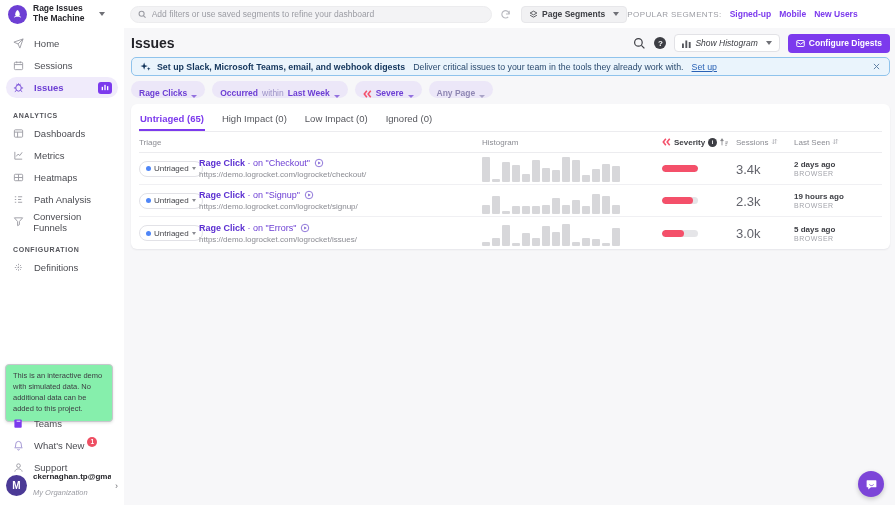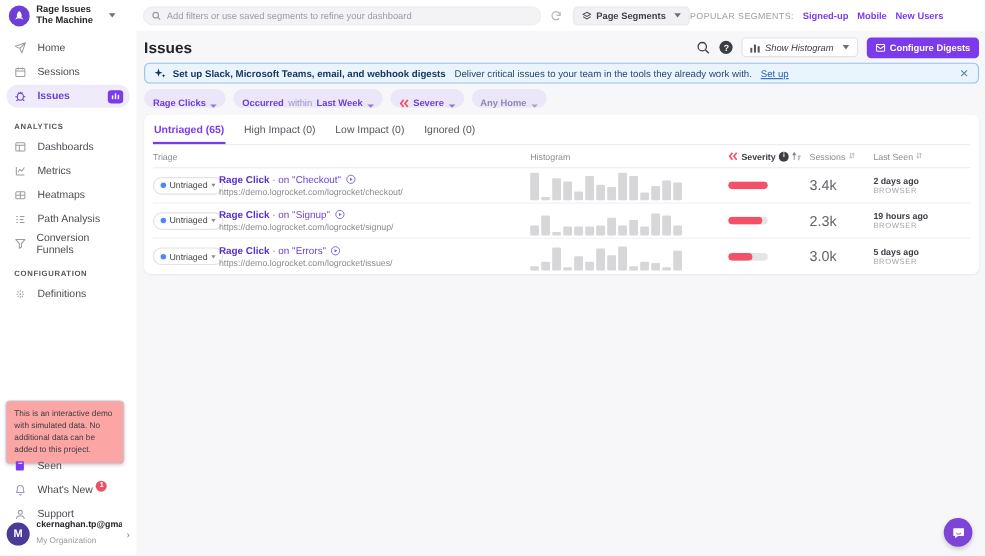--- a/index.html
+++ b/index.html
@@ -21,28 +21,28 @@
   .popular-label { font-size:8px; color:#9b9ca3; letter-spacing:.4px; }
   .popular a { font-size:8.5px; font-weight:bold; color:#7c3aed; text-decoration:none; cursor:pointer; }
 
   
   .sidebar { position:absolute; top:28px; left:0; width:124px; bottom:0; background:#fff; z-index:4; }
   .side-item { display:flex; align-items:center; height:21px; margin:1px 6px; padding:0 6px; border-radius:11px; font-size:9.5px; color:#4b4c52; cursor:pointer; }
   .side-item .icn { width:13px; display:flex; justify-content:center; margin-right:9px; }
   .side-item.active { background:#f0ebfb; color:#6d3fd4; font-weight:bold; }
   .side-badge { margin-left:auto; width:14px; height:12px; background:#7c3aed; border-radius:3px; display:flex; align-items:center; justify-content:center; }
   .side-section { font-size:7px; font-weight:bold; letter-spacing:.6px; color:#55565c; margin:14px 0 4px 13px; }
-  .demo-note { position:absolute; left:5px; top:336px; width:108px; background:#fca5a5; border:1px solid #c7c7cd; border-radius:4px; box-shadow:0 1px 3px rgba(0,0,0,.12); padding:6px 7px; font-size:7.5px; line-height:1.45; color:#3c3d42; }
+  .demo-note { position:absolute; left:5px; top:336px; width:108px; background:#86efac; border:1px solid #c7c7cd; border-radius:4px; box-shadow:0 1px 3px rgba(0,0,0,.12); padding:6px 7px; font-size:7.5px; line-height:1.45; color:#3c3d42; }
   .side-bottom { position:absolute; left:0; bottom:26px; width:124px; }
   .badge-red { display:inline-flex; align-items:center; justify-content:center; width:10px; height:10px; background:#ee4f63; color:#fff; border-radius:50%; font-size:6.5px; font-weight:bold; margin-left:3px; transform:translateY(-4px); }
   .account { position:absolute; left:0; bottom:2px; width:124px; display:flex; align-items:center; padding:4px 6px; cursor:pointer; }
   .avatar { width:21px; height:21px; border-radius:50%; background:#4b3a96; color:#fff; font-size:10px; font-weight:bold; display:flex; align-items:center; justify-content:center; flex:0 0 21px; }
   .acct-text { margin-left:6px; overflow:hidden; }
   .acct-email { font-size:8px; font-weight:bold; color:#26262b; white-space:nowrap; }
-  .acct-org { font-size:7.5px; color:#9b9ca3; }
+  .acct-org { font-size:7.5px; color:#9b9ca3;font-style:italic; }
   .acct-chev { margin-left:4px; color:#6f7076; font-size:9px; }
 
   
   .main { position:absolute; top:28px; left:124px; right:0; bottom:0; background:#f7f7f9; padding:4px 5px 0 7px; }
   .main-head { display:flex; align-items:center; height:22px; }
   .page-title { font-size:14px; font-weight:bold; color:#232329; }
   .head-actions { margin-left:auto; display:flex; align-items:center; gap:8px; }
   .icon-btn { background:none; border:0; cursor:pointer; display:flex; align-items:center; }
   .help-dot { width:12px; height:12px; border-radius:50%; background:#3d3e44; color:#fff; font-size:8px; font-weight:bold; display:flex; align-items:center; justify-content:center; }
   .hist-select { height:18px; display:flex; align-items:center; gap:4px; background:#fff; border:1px solid #e2e2e6; border-radius:4px; padding:0 7px; font-size:8.5px; color:#3f4046; cursor:pointer; font-family:"Liberation Sans", sans-serif;font-style:italic; }
@@ -237,21 +237,21 @@
   <div class="demo-note">This is an interactive demo with simulated data. No additional data can be added to this project.</div>
 
   <div class="side-bottom">
     <div class="side-item">
       <span class="icn">
           <svg width="11" height="11" viewBox="0 0 24 24" fill="#7c3aed">
             <path d="M5 3h12a2 2 0 0 1 2 2v14a2 2 0 0 1-2 2H5a2 2 0 0 1-2-2V5a2 2 0 0 1 2-2z"></path>
             <path d="M8 7h8" stroke="#fff" stroke-width="2"></path>
           </svg>
         </span>
-      <span>Seen</span>
+      <span>Teams</span>
     </div>
     <div class="side-item">
       <span class="icn">
           <svg width="11" height="11" viewBox="0 0 24 24" fill="none" stroke="#9d8fd0" stroke-width="2">
             <path d="M18 9a6 6 0 1 0-12 0c0 7-2 8-2 8h16s-2-1-2-8"></path>
             <path d="M10 20a2 2 0 0 0 4 0"></path>
           </svg>
         </span>
       <span>What's New</span>
       <span class="badge-red">1</span>
@@ -336,21 +336,21 @@
       <span class="c-caret"></span>
     </button>
     <button class="chip">
       <svg width="9" height="8" viewBox="0 0 14 12" fill="none" stroke="#f4506a" stroke-width="2.4">
           <path d="M6 1L2 6l4 5M12 1L8 6l4 5"></path>
         </svg>
       <span>Severe</span>
       <span class="c-caret"></span>
     </button>
     <button class="chip muted">
-      <span>Any Home</span>
+      <span>Any Page</span>
         <span class="c-caret"></span>
     </button>
   </div>
 
   <section class="card">
     <div class="tabs">
       <button class="tab active">Untriaged (65)</button>
       <button class="tab">High Impact (0)</button>
       <button class="tab">Low Impact (0)</button>
       <button class="tab">Ignored (0)</button>

